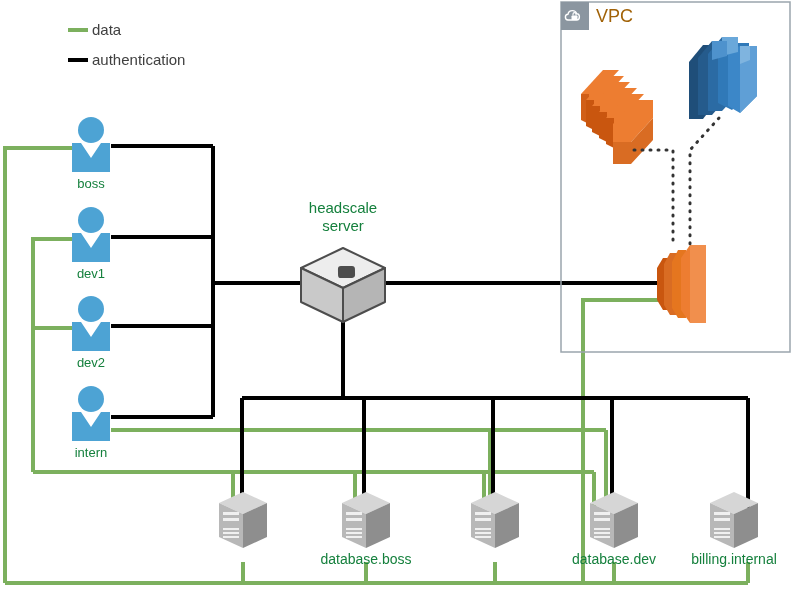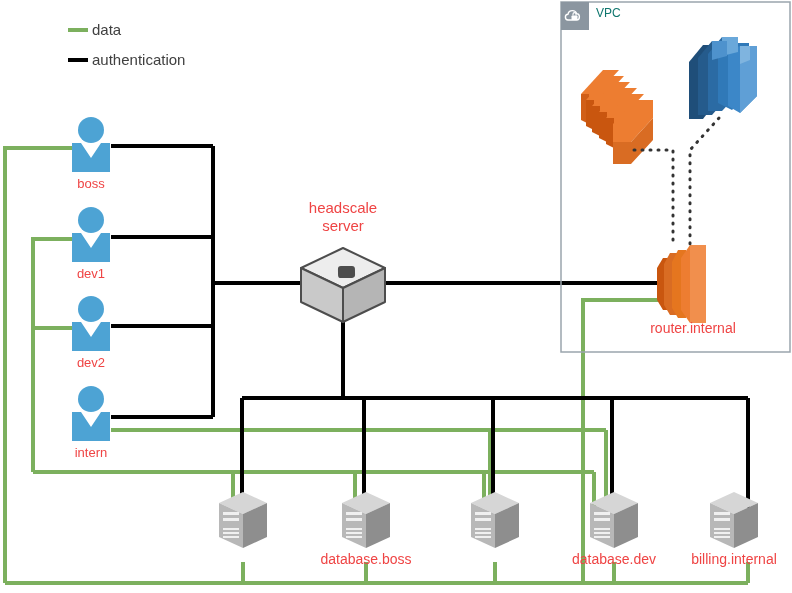--- a/index.html
+++ b/index.html
@@ -1,25 +1,25 @@
 <!DOCTYPE html>
 <html><head>
 <meta charset="utf-8">
 <style>
   html,body{margin:0;padding:0;background:#ffffff;}
   body{width:792px;height:593px;overflow:hidden;font-family:"Liberation Sans",sans-serif;}
   #stage{position:relative;width:792px;height:593px;background:#fff;}
   svg.layer{position:absolute;left:0;top:0;width:792px;height:593px;}
-  .lbl{position:absolute;font-family:"Liberation Sans",sans-serif;color:#ef4444;
+  .lbl{position:absolute;font-family:"Liberation Sans",sans-serif;color:#15803d;
        white-space:nowrap;text-align:center;}
   .legend-text{position:absolute;font-size:15px;color:#404040;white-space:nowrap;}
   .node-label{font-size:13px;}
   .srv-label{font-size:14px;}
   .cube-label{font-size:15px;line-height:18px;}
-  .vpc-title{position:absolute;font-size:12px;color:#0f766e;white-space:nowrap;}
+  .vpc-title{position:absolute;font-size:18px;color:#a16207;white-space:nowrap;}
 </style>
 </head>
 <body>
 
 <div id="stage">
 
   <svg class="layer" viewBox="0 0 792 593">
     <g stroke="#7cb05e" stroke-width="4" fill="none" stroke-linecap="butt">
 
       <path d="M 72 148 L 5 148 L 5 583"></path>
@@ -269,19 +269,18 @@
   <div class="lbl node-label" style="left:41px;top:176px;width:100px;">boss</div>
   <div class="lbl node-label" style="left:41px;top:266px;width:100px;">dev1</div>
   <div class="lbl node-label" style="left:41px;top:355px;width:100px;">dev2</div>
   <div class="lbl node-label" style="left:41px;top:445px;width:100px;">intern</div>
 
   <div class="lbl cube-label" style="left:283px;top:217px;width:120px;">server</div>
   <div class="lbl cube-label" style="left:283px;top:199px;width:120px;">headscale</div>
 
   <div class="vpc-title" style="left:596px;top:6px;">VPC</div>
 
-  <div class="lbl srv-label" style="left:603px;top:320px;width:180px;">router.internal</div>
 
   <div class="lbl srv-label" style="left:303px;top:551px;width:126px;">database.boss</div>
   <div class="lbl srv-label" style="left:554px;top:551px;width:120px;">database.dev</div>
   <div class="lbl srv-label" style="left:670px;top:551px;width:128px;">billing.internal</div>
 
 </div>
 
 </body></html>

